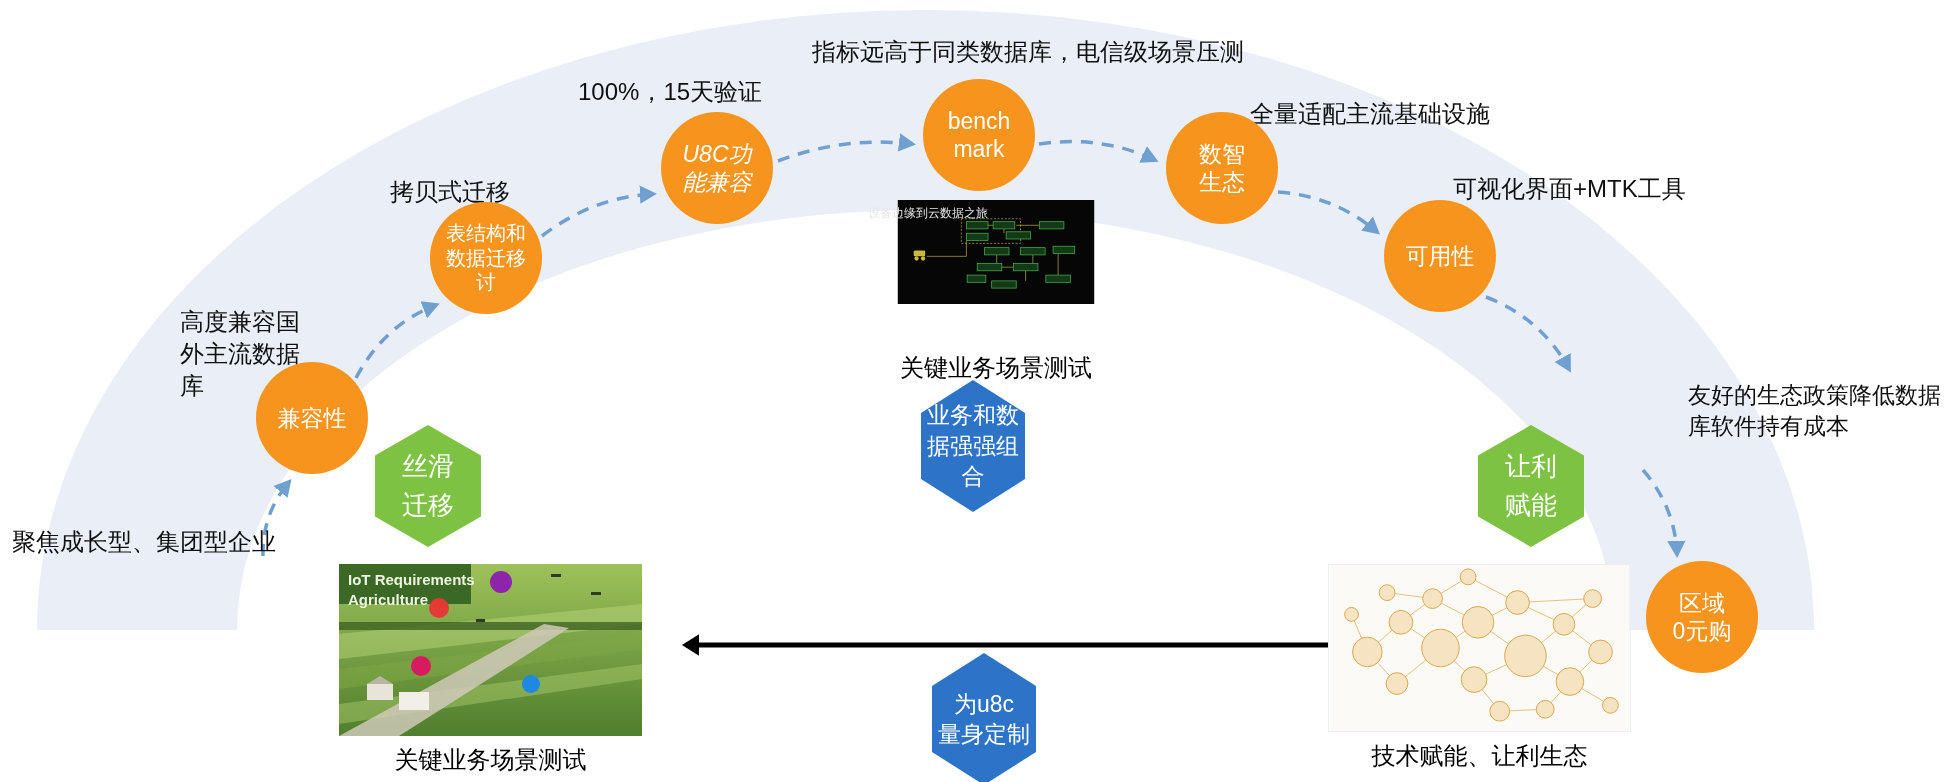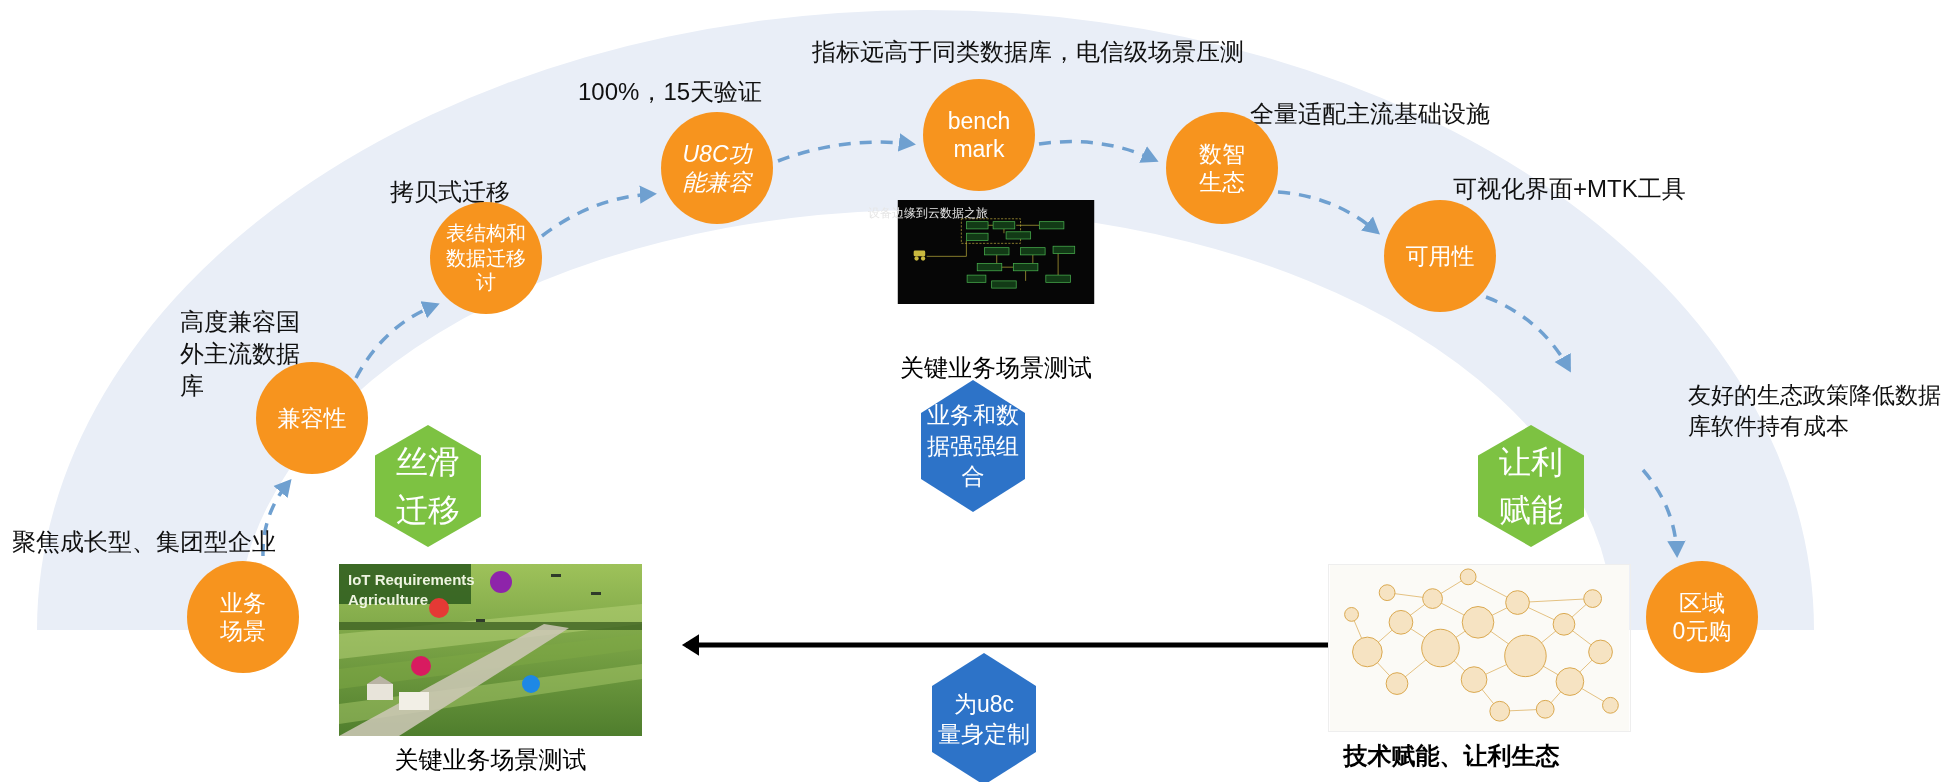--- a/index.html
+++ b/index.html
@@ -47,42 +47,42 @@
   #n-visual{left:1453px; top:173px;}
   #n-cost{left:1688px; top:380px; width:257px; font-size:23px;}
 
   
   .hex {
     position:absolute; z-index:3; color:#fff;
     display:flex; align-items:center; justify-content:center; text-align:center;
     white-space:pre-line;
     clip-path: polygon(50% 0%, 100% 25%, 100% 75%, 50% 100%, 0% 75%, 0% 25%);
   }
-  .hex-green { background:#7DC242; width:106px; height:122px; font-size:32px; line-height:1.5; }
+  .hex-green { background:#7DC242; width:106px; height:122px; font-size:26px; line-height:1.5; }
   .hex-blue  { background:#2D73C8; width:104px; height:132px; font-size:23px; line-height:1.32; }
   #hx-smooth{left:375px; top:425px;}
   #hx-profit{left:1478px; top:425px;}
   #hx-combo{left:921px; top:380px;}
   #hx-custom{left:932px; top:653px;}
 
   
   .fig { position:absolute; z-index:3; }
   .fig svg { display:block; width:100%; height:100%; }
   #fig-test{left:860px; top:200px; width:272px; height:104px;}
   #fig-iot{left:339px; top:564px; width:303px; height:172px;}
   #fig-net{left:1328px; top:564px; width:303px; height:168px; border:1px solid #eee;}
 
   .fig-inner-title { position:absolute; z-index:4; white-space:pre-line; }
   #t-flow{left:8px; top:5px; font-size:12px; color:#e6e6e6;}
   #t-iot{left:9px; top:6px; font-size:15px; font-weight:bold; color:#eef4e0; line-height:1.3;}
 
   .fig-cap { position:absolute; z-index:3; font-size:24px; color:#000; text-align:center; }
   #cap-test{left:860px; top:352px; width:272px;}
   #cap-iot{left:339px; top:744px; width:303px;}
-  #cap-net{left:1300px; top:740px; width:303px;font-weight:bold;}
+  #cap-net{left:1328px; top:740px; width:303px;}
 </style>
 </head>
 <body>
 
 <div class="stage">
 
   <div class="arc"></div>
 
   <svg class="overlay" viewBox="0 0 1945 782" aria-hidden="true">
     <defs>
@@ -108,22 +108,20 @@
 
   <div class="note" id="n-focus">聚焦成长型、集团型企业</div>
   <div class="note" id="n-compat">高度兼容国外主流数据库</div>
   <div class="note" id="n-copy">拷贝式迁移</div>
   <div class="note" id="n-verify">100%，15天验证</div>
   <div class="note" id="n-benchmark">指标远高于同类数据库，电信级场景压测</div>
   <div class="note" id="n-infra">全量适配主流基础设施</div>
   <div class="note" id="n-visual">可视化界面+MTK工具</div>
   <div class="note" id="n-cost">友好的生态政策降低数据库软件持有成本</div>
 
-  <div class="circle" id="c1">业务
-场景</div>
   <div class="circle" id="c2">兼容性</div>
   <div class="circle" id="c3">表结构和
 数据迁移
 讨</div>
   <div class="circle" id="c4">U8C功
 能兼容</div>
   <div class="circle" id="c5">bench
 mark</div>
   <div class="circle" id="c6">数智
 生态</div>

